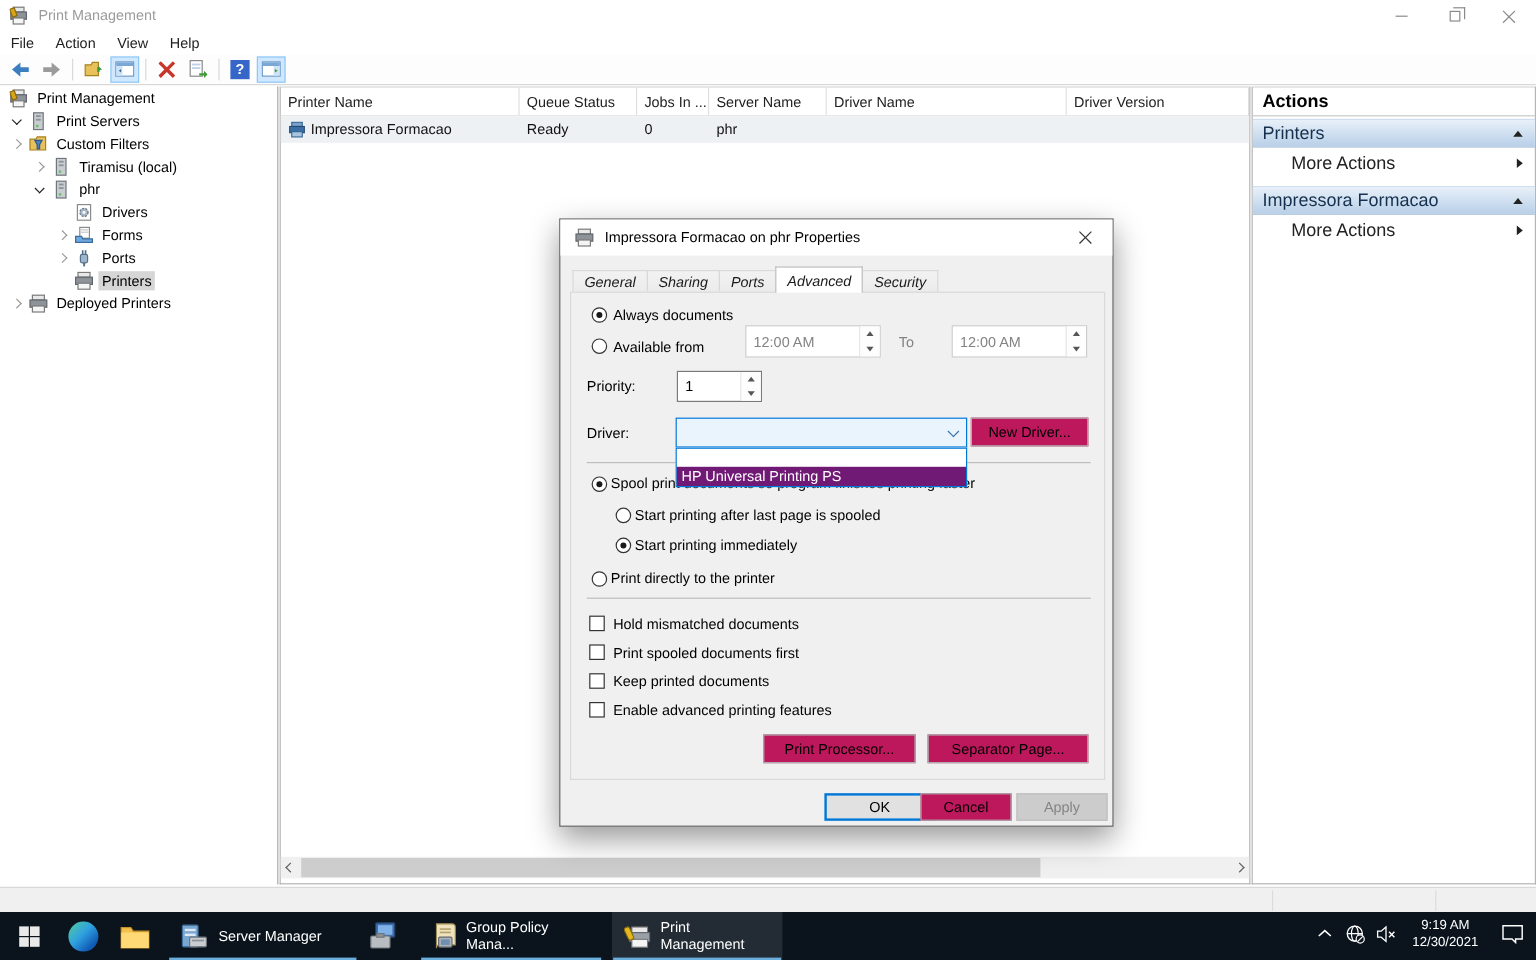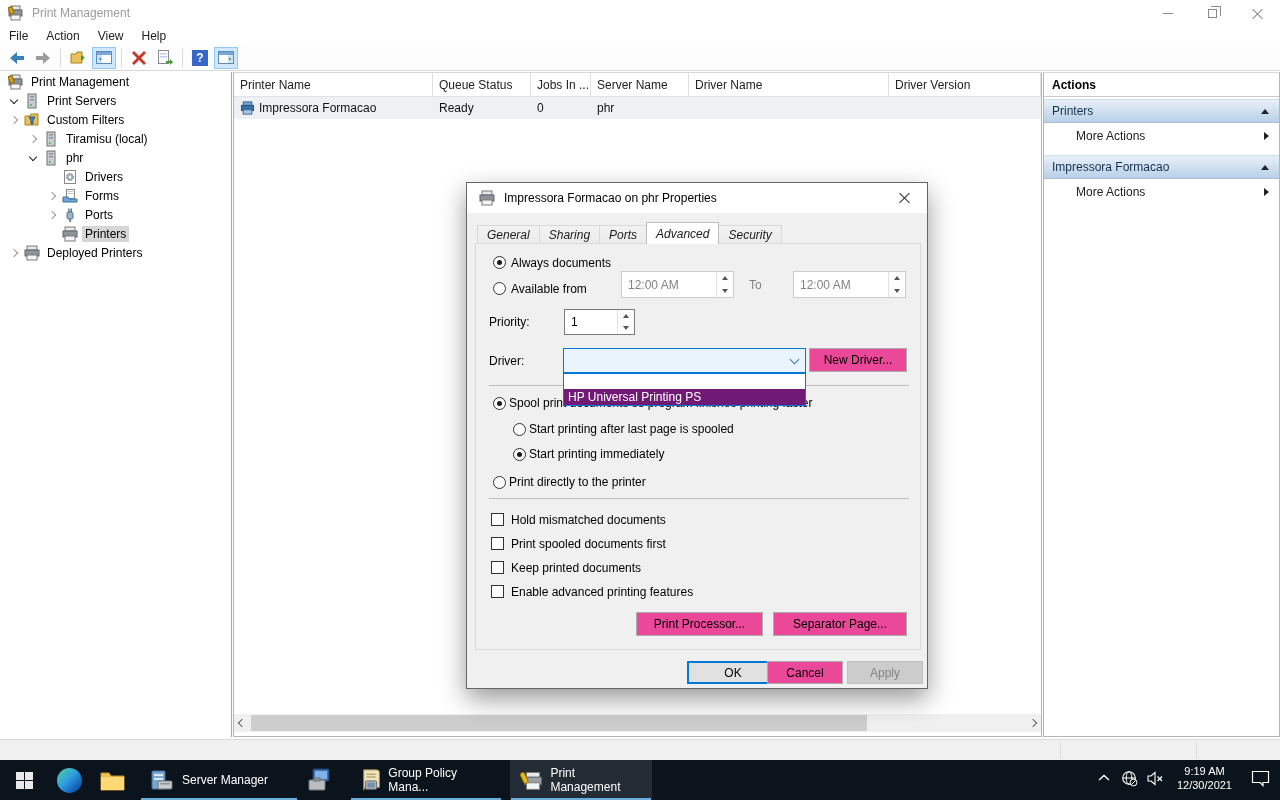--- a/index.html
+++ b/index.html
@@ -44,21 +44,21 @@
   .list-row { display:flex; height:22px; background:#eef1f4; font-size:12px; color:#111; align-items:center; }
   .rcell { padding-left:6px; display:flex; align-items:center; height:100%; }
   .c1 { width:199px; } .c2 { width:98px; } .c3 { width:60px; } .c4 { width:98px; } .c5 { width:200px; } .c6 { flex:1; }
   .row-icon { width:15px; height:14px; margin-right:4px; }
   .hscroll { position:absolute; left:0; bottom:4px; width:100%; height:18px; background:#f0f0f0; display:flex; align-items:center; }
   .harrow { width:16px; height:18px; display:flex; align-items:center; justify-content:center; }
   .harrow::before { content:""; width:5px; height:5px; border-left:1.5px solid #5f5f5f; border-bottom:1.5px solid #5f5f5f; }
   .harrow.left::before { transform:rotate(45deg); } .harrow.right::before { transform:rotate(-135deg); }
   .hthumb { position:absolute; left:17px; top:1px; width:616px; height:16px; background:#cdcdcd; }
 
-  .actions-panel { position:absolute; left:1043px; top:72px; width:237px; height:665px; background:#fff; border:1px solid #b5b5b5; border-top:1px solid #d8d8d8; font-size:12px; }
+  .actions-panel { position:absolute; left:1043px; top:72px; width:237px; height:665px; background:#fff; border:1px solid #b5b5b5; border-top:1px solid #d8d8d8; font-size:15px; }
   .actions-title { height:24px; display:flex; align-items:center; padding-left:8px; font-weight:bold; color:#000; border-bottom:1px solid #c9c9c9; }
   .action-head { height:24px; margin-top:2px; display:flex; align-items:center; justify-content:space-between; padding:0 10px 0 8px; color:#16314e; background:linear-gradient(#e8f0f9,#b8d0e8); border-top:1px solid #cfdff0; border-bottom:1px solid #a6bfd8; }
   .tri-up { width:0; height:0; border-left:4px solid transparent; border-right:4px solid transparent; border-bottom:5px solid #222; }
   .tri-right { width:0; height:0; border-top:4px solid transparent; border-bottom:4px solid transparent; border-left:5px solid #222; }
   .action-item { height:26px; display:flex; align-items:center; justify-content:space-between; padding:0 10px 0 32px; color:#222; }
 
   .statusbar { position:absolute; left:0; top:739px; width:100%; height:21px; background:#f0f0f0; border-top:1px solid #d9d9d9; }
   .statusbar .pane1 { position:absolute; left:1060px; top:2px; width:1px; height:17px; background:#dcdcdc; }
   .statusbar .pane2 { position:absolute; left:1196px; top:2px; width:1px; height:17px; background:#dcdcdc; }
 
@@ -92,21 +92,21 @@
   .combo { position:absolute; left:96px; top:165px; width:243px; height:25px; background:#eaf4fd; border:1px solid #0078d7; display:flex; align-items:center; }
   .combo .cval { flex:1; padding-left:6px; color:#000; }
   .combo .carrow { width:22px; display:flex; align-items:center; justify-content:center; }
   .combo .carrow::before { content:""; width:6px; height:6px; border-right:1.5px solid #3c76a8; border-bottom:1.5px solid #3c76a8; transform:rotate(45deg); margin-top:-3px; }
   .dropdown { position:absolute; left:96px; top:190px; width:243px; height:33px; background:#fff; border:1px solid #0078d7; z-index:20; }
   .dd-item { height:15px; }
   .dd-item.sel { height:16px; background:#701a75; color:#fff; padding-left:4px; display:flex; align-items:center; }
 
   .hr { position:absolute; left:22px; width:420px; height:1px; background:#bdbdbd; }
 
-  .btn { position:absolute; background:#ec4899; border:1px solid #adadad; display:flex; align-items:center; justify-content:center; color:#000; }
+  .btn { position:absolute; background:#be185d; border:1px solid #adadad; display:flex; align-items:center; justify-content:center; color:#000; }
   .btn.focused { border:2px solid #0078d7; background:#e1e1e1; }
   .btn.disabled { background:#cccccc; border-color:#bfbfbf; color:#848484; }
 
   
   .taskbar { position:absolute; left:0; top:760px; width:1280px; height:40px; background:#0b141d; display:flex; align-items:center; }
   .tb-btn { height:40px; display:flex; align-items:center; justify-content:center; position:relative; }
   .tb-app { padding:0 10px; color:#fff; font-size:12px; gap:8px; }
   .tb-underline::after { content:""; position:absolute; left:1px; right:1px; bottom:0; height:2px; background:#6aaede; }
   .tb-active { background:rgba(255,255,255,0.10); }
   .tray { position:absolute; right:0; top:0; height:36px; display:flex; align-items:center; }

